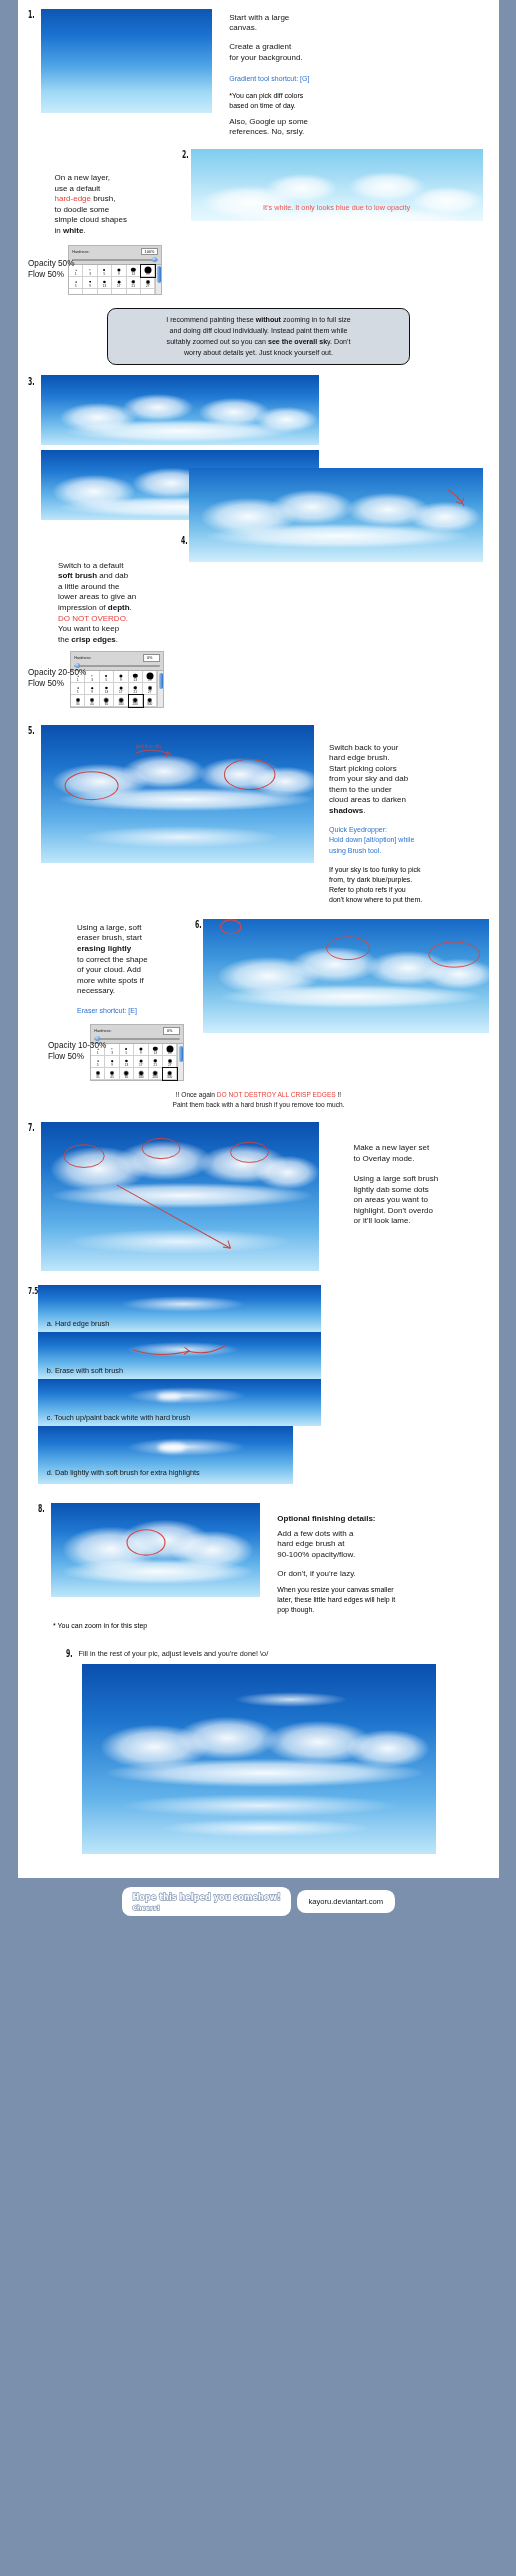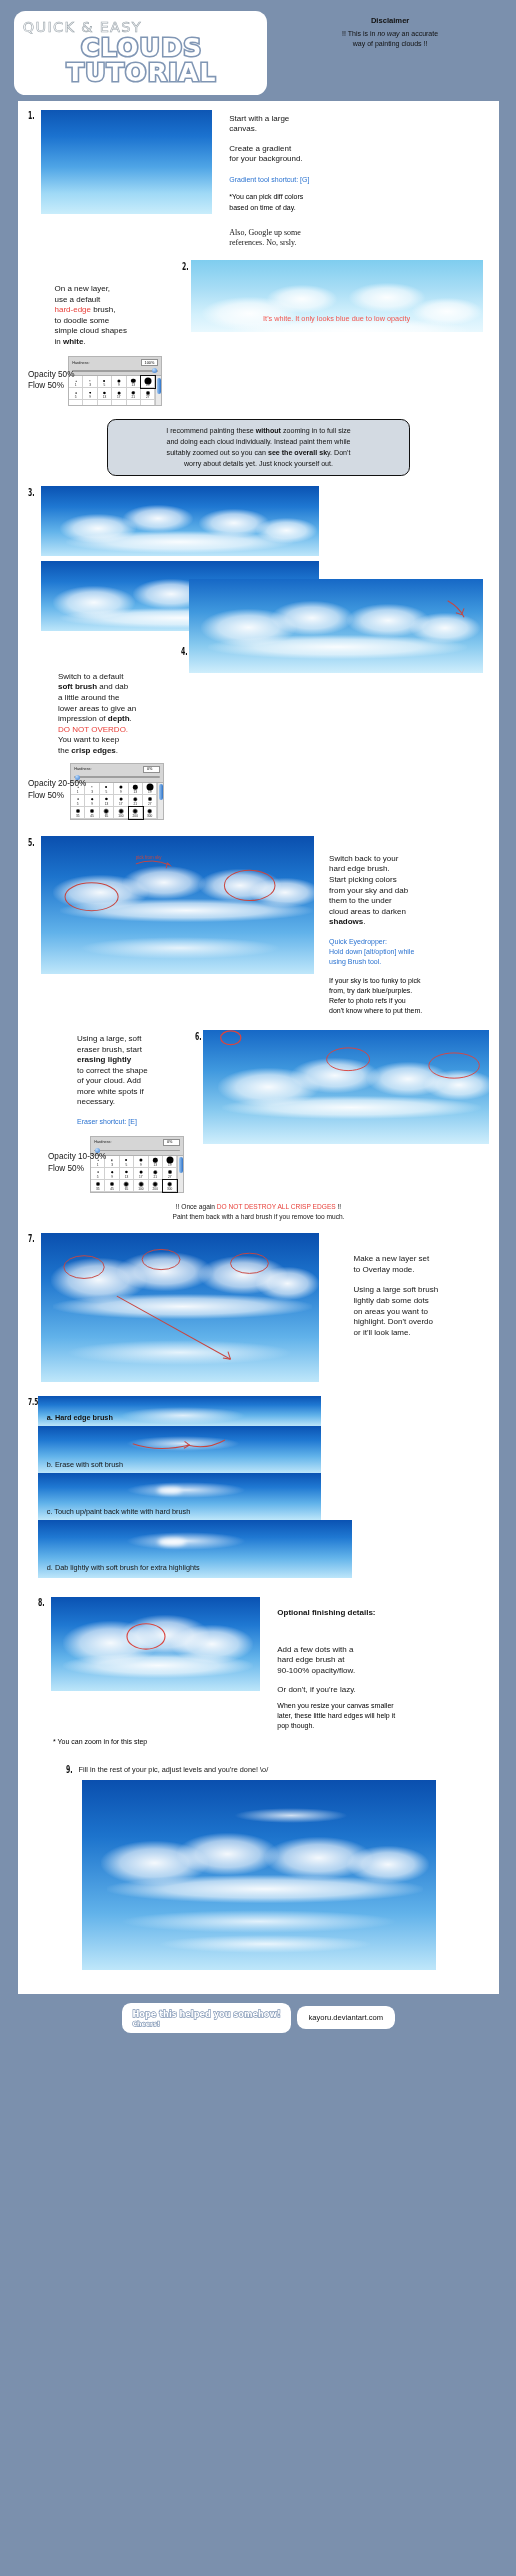--- a/index.html
+++ b/index.html
@@ -120,33 +120,20 @@
     background: #ffffff; border-radius: 8.8px; padding: 7px 11.4px; font-size: 7.6px;
     color: #111; font-weight: 400;
   }
   svg.anno { position: absolute; left: 0; top: 0; overflow: visible; pointer-events: none; }
 </style>
 </head>
 <body>
 
 <div class="page">
 
-  <div class="header-row">
-    <div class="title-plate">
-      <div class="t-quick">QUICK &amp; EASY</div>
-      <div class="t-clouds">CLOUDS TUTORIAL</div>
-    </div>
-    <div class="disclaimer">
-      <div class="d-title">Disclaimer</div>
-      <div class="d-body">
-        <span>!! This is in </span><i>no way</i><span> an accurate</span><br>
-        <span>way of painting clouds !!</span>
-      </div>
-    </div>
-  </div>
 
   <div class="sheet">
 
     <div class="step">
       <div class="row">
         <div class="num">1.</div>
         <div class="sky sky-a" style="width:171px;height:104px;"></div>
         <div style="padding:3.8px 0 0 17.7px;">
           <div class="txt">
             <span>Start with a large</span><br>
@@ -154,21 +141,21 @@
           </div>
           <div class="txt" style="margin-top:8.8px;">
             <span>Create a gradient</span><br>
             <span>for your background.</span>
           </div>
           <div class="blue-note" style="margin-top:10px;">Gradient tool shortcut: [G]</div>
           <div class="small" style="margin-top:7.6px;">
             <span>*You can pick diff colors</span><br>
             <span>based on time of day.</span>
           </div>
-          <div class="txt" style="margin-top:15px;font-family:Liberation Serif, serif;">
+          <div class="txt" style="margin-top:5px;">
             <span>Also, Google up some</span><br>
             <span>references. No, srsly.</span>
           </div>
         </div>
       </div>
     </div>
 
     <div class="step" style="margin-top:11.4px;">
       <div class="row">
         <div style="width:150px;padding-top:24px;">
@@ -276,21 +263,21 @@
           <div class="cloudsoft" style="left:158px;top:23px;width:76px;height:29px;"></div>
           <div class="cloudsoft" style="left:221px;top:38px;width:70px;height:26.5px;"></div>
           <div class="cloudsoft" style="left:38px;top:58px;width:240px;height:25px;"></div>
           <div class="img-cap">It's white. It only looks blue due to low opacity</div>
         </div>
       </div>
     </div>
 
     <div class="callout">
       <span>I recommend painting these </span><b>without</b><span> zooming in to full size</span><br>
-      <span>and doing each cloud individually. Instead paint them while</span><br>
+      <span>and doing diff cloud individually. Instead paint them while</span><br>
       <span>suitably zoomed out so you can </span><b>see the overall sk</b><span>y. Don't</span><br>
       <span>worry about details yet. Just knock yourself out.</span>
     </div>
 
     <div class="step" style="margin-top:10px;">
       <div class="row">
         <div class="num">3.</div>
         <div style="width:278px;">
           <div class="sky sky-c" style="width:278px;height:70px;">
             <div class="cloudsoft" style="left:19px;top:28px;width:76px;height:29px;"></div>
@@ -656,39 +643,39 @@
         </div>
       </div>
     </div>
 
     <div class="step" style="margin-top:14px;">
       <div class="row">
         <div style="width:20px;">
           <div class="num" style="font-size:9.5px;">7.5.</div>
         </div>
         <div style="width:283px;margin-left:-10px;">
-          <div class="sky sky-c" style="width:283px;height:30px;font-weight:bold;">
+          <div class="sky sky-c" style="width:283px;height:47px;">
             <div class="cloudwisp" style="left:82px;top:11.4px;width:126px;height:16.4px;"></div>
             <div class="img-cap img-cap-dark" style="bottom:3.8px;text-align:left;padding-left:8.8px;">a. Hard edge brush</div>
           </div>
           <div class="sky sky-c" style="width:283px;height:47px;">
             <div class="cloudwisp" style="left:88px;top:10px;width:114px;height:15px;"></div>
             <svg class="anno" width="283" height="47" viewBox="0 0 448 74">
               <path d="M150,28 q40,14 90,2" stroke="#c8453f" stroke-width="1.6" fill="none"></path>
               <path d="M240,30 l-9,5 m9,-5 l-8,-6" stroke="#c8453f" stroke-width="1.6" fill="none"></path>
               <path d="M296,22 q-28,16 -60,8" stroke="#c8453f" stroke-width="1.6" fill="none"></path>
             </svg>
             <div class="img-cap img-cap-dark" style="bottom:3.8px;text-align:left;padding-left:8.8px;">b. Erase with soft brush</div>
           </div>
           <div class="sky sky-c" style="width:283px;height:47px;">
             <div class="cloudwisp" style="left:88px;top:8.8px;width:120px;height:16.4px;"></div>
             <div class="cloudpuff" style="left:119px;top:14px;width:25px;height:7.6px;opacity:.9;"></div>
             <div class="img-cap img-cap-dark" style="bottom:3.8px;text-align:left;padding-left:8.8px;">c. Touch up/paint back white with hard brush</div>
           </div>
-          <div class="sky sky-c" style="width:314px;height:58px;">
+          <div class="sky sky-c" style="width:255px;height:58px;">
             <div class="cloudwisp" style="left:88px;top:12.6px;width:120px;height:17.7px;"></div>
             <div class="cloudpuff" style="left:120px;top:17.7px;width:28px;height:8.8px;opacity:.95;"></div>
             <div class="img-cap img-cap-dark" style="bottom:6.3px;text-align:left;padding-left:8.8px;">d. Dab lightly with soft brush for extra highlights</div>
           </div>
         </div>
       </div>
     </div>
 
     <div class="step" style="margin-top:19px;">
       <div class="row">
@@ -697,21 +684,21 @@
           <div class="cloudsoft" style="left:12.6px;top:24px;width:95px;height:44px;"></div>
           <div class="cloudsoft" style="left:70px;top:17.7px;width:88px;height:40px;"></div>
           <div class="cloudsoft" style="left:120px;top:28px;width:82px;height:38px;"></div>
           <div class="cloudsoft" style="left:12.6px;top:56px;width:190px;height:25px;"></div>
           <svg class="anno" width="209" height="94" viewBox="0 0 330 148">
             <ellipse cx="150" cy="62" rx="30" ry="20" stroke="#d9453f" stroke-width="1.8" fill="none"></ellipse>
           </svg>
         </div>
         <div style="padding:11.4px 0 0 17.7px;">
           <div class="txt" style="font-weight:700;">Optional finishing details:</div>
-          <div class="txt" style="margin-top:26px;">
+          <div class="txt" style="margin-top:4px;">
             <span>Add a few dots with a</span><br>
             <span>hard edge brush at</span><br>
             <span>90-100% opacity/flow.</span>
           </div>
           <div class="txt" style="margin-top:8.8px;">Or don't, if you're lazy.</div>
           <div class="small" style="margin-top:5px;">
             <span>When you resize your canvas smaller</span><br>
             <span>later, these little hard edges will help it</span><br>
             <span>pop though.</span>
           </div>

